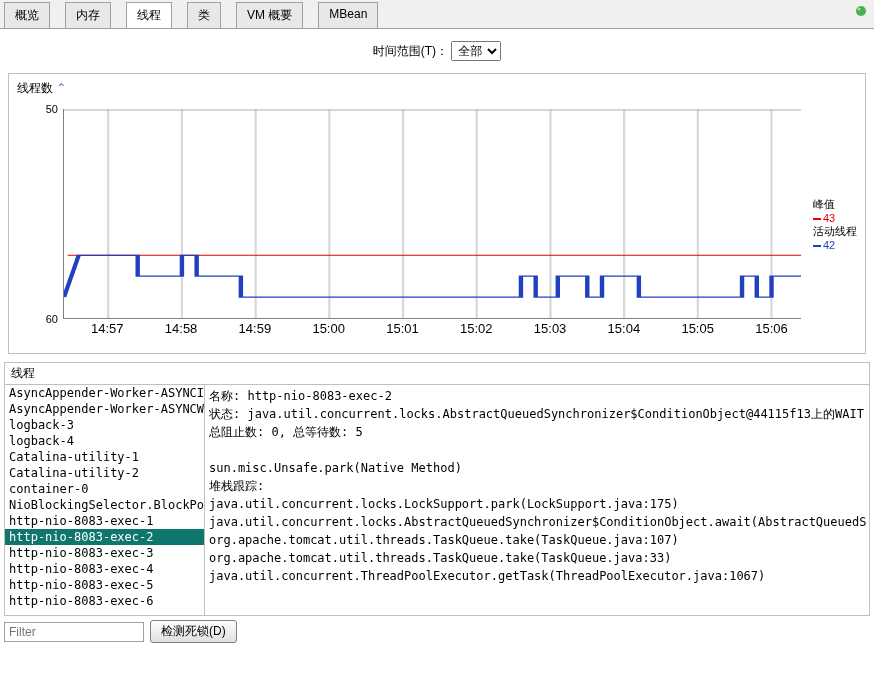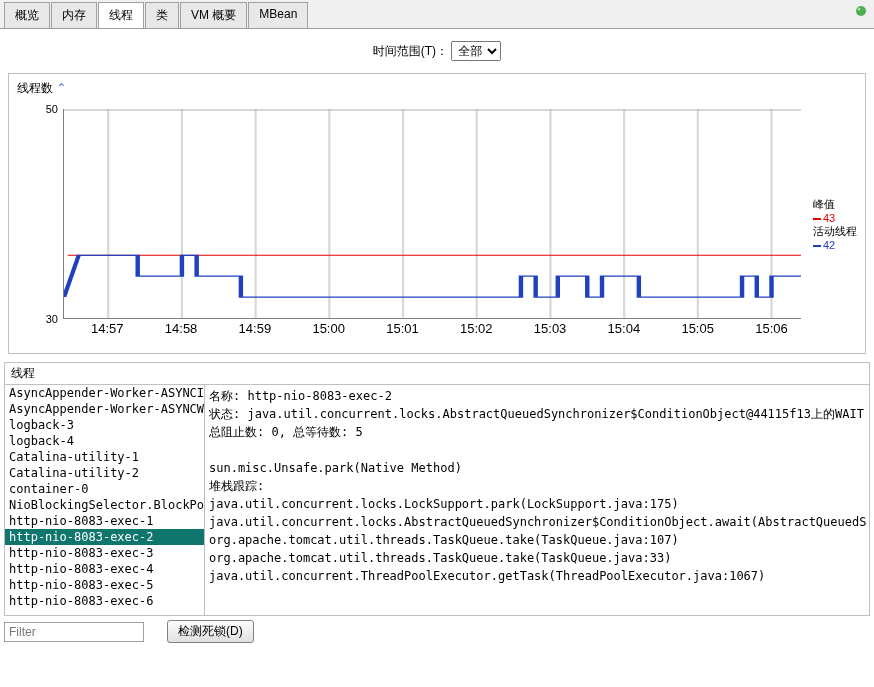--- a/index.html
+++ b/index.html
@@ -1,17 +1,17 @@
 <!DOCTYPE html>
 <html><head>
 <meta charset="utf-8">
 <style>
 * { margin: 0; padding: 0; box-sizing: border-box; }
 body { font-family: "Microsoft YaHei", SimSun, sans-serif; font-size: 12px; background: #fff; color: #000; }
-.tabs { display: flex; background: #f0f0f0; border-bottom: 1px solid #a0a0a0; padding: 2px 12px 0 4px; position: relative; }
+.tabs { display: flex; background: #f0f0f0; border-bottom: 1px solid #a0a0a0; padding: 2px 12px 0 4px; position: relative; gap: 14px; }
 .tab { padding: 4px 10px; border: 1px solid #a0a0a0; background: #e8e8e8; margin-right: 1px; cursor: pointer; border-bottom: none; font-size: 12px; }
 .tab.active { background: #fff; }
 .status-icon { position: absolute; right: 6px; top: 4px; width: 14px; height: 14px; }
 .status-icon svg { width: 14px; height: 14px; }
 .time-range { text-align: center; padding: 12px 0 8px; font-size: 12px; }
 .time-range select { font-size: 12px; padding: 1px 2px; }
 .chart-panel { border: 1px solid #c0c0c0; margin: 4px 8px 8px 8px; padding: 4px; }
 .chart-title { font-size: 12px; padding: 2px 4px; }
 .chart-title .collapse { color: #5277cc; cursor: pointer; }
 .chart-area { position: relative; height: 250px; padding: 10px 60px 30px 50px; }
@@ -29,21 +29,21 @@
 .legend-val.red { color: #e60000; }
 .legend-val.blue { color: #2040c0; }
 .threads-panel { border: 1px solid #c0c0c0; margin: 0 4px; }
 .threads-header { padding: 2px 6px; border-bottom: 1px solid #c0c0c0; font-size: 12px; }
 .threads-body { display: flex; height: 230px; }
 .thread-list { width: 200px; border-right: 1px solid #c0c0c0; overflow-y: scroll; overflow-x: scroll; background: #fff; }
 .thread-item { padding: 1px 4px; font-family: "SimSun", monospace; font-size: 12px; white-space: nowrap; cursor: pointer; }
 .thread-item.selected { background: #0f766e; color: #fff; }
 .thread-detail { flex: 1; overflow: scroll; padding: 2px 4px; font-family: "SimSun", monospace; font-size: 12px; white-space: nowrap; }
 .thread-detail div { line-height: 18px; }
-.bottom-bar { display: flex; align-items: center; padding: 4px; gap: 23px; }
+.bottom-bar { display: flex; align-items: center; padding: 4px; gap: 6px; }
 .filter-input { width: 140px; padding: 2px 4px; font-size: 12px; border: 1px solid #a0a0a0; }
 .btn { padding: 2px 10px; font-size: 12px; border: 1px solid #808080; background: linear-gradient(#fdfdfd,#e0e0e0); border-radius: 3px; cursor: pointer; }
 </style>
 </head>
 <body>
 
 <div class="tabs">
   <div class="tab">概览</div>
   <div class="tab">内存</div>
   <div class="tab active">线程</div>
@@ -66,21 +66,21 @@
 </div>
 
 <div class="chart-panel">
   <div class="chart-title">
     <span>线程数</span>
     <span class="collapse">⌃</span>
   </div>
   <div class="chart-area">
     <div class="y-axis">
       <div class="y-tick" style="top:0%">50</div>
-      <div class="y-tick" style="top:100%">30</div>
+      <div class="y-tick" style="top:100%">60</div>
     </div>
     <div class="plot">
       <svg id="chart-svg" viewBox="0 0 100 100" preserveAspectRatio="none">
         <g id="grid">
             <line x1="6" y1="0" x2="6" y2="100" stroke="#d8d8d8" stroke-width="0.3"></line>
             <line x1="16" y1="0" x2="16" y2="100" stroke="#d8d8d8" stroke-width="0.3"></line>
             <line x1="26" y1="0" x2="26" y2="100" stroke="#d8d8d8" stroke-width="0.3"></line>
             <line x1="36" y1="0" x2="36" y2="100" stroke="#d8d8d8" stroke-width="0.3"></line>
             <line x1="46" y1="0" x2="46" y2="100" stroke="#d8d8d8" stroke-width="0.3"></line>
             <line x1="56" y1="0" x2="56" y2="100" stroke="#d8d8d8" stroke-width="0.3"></line>

